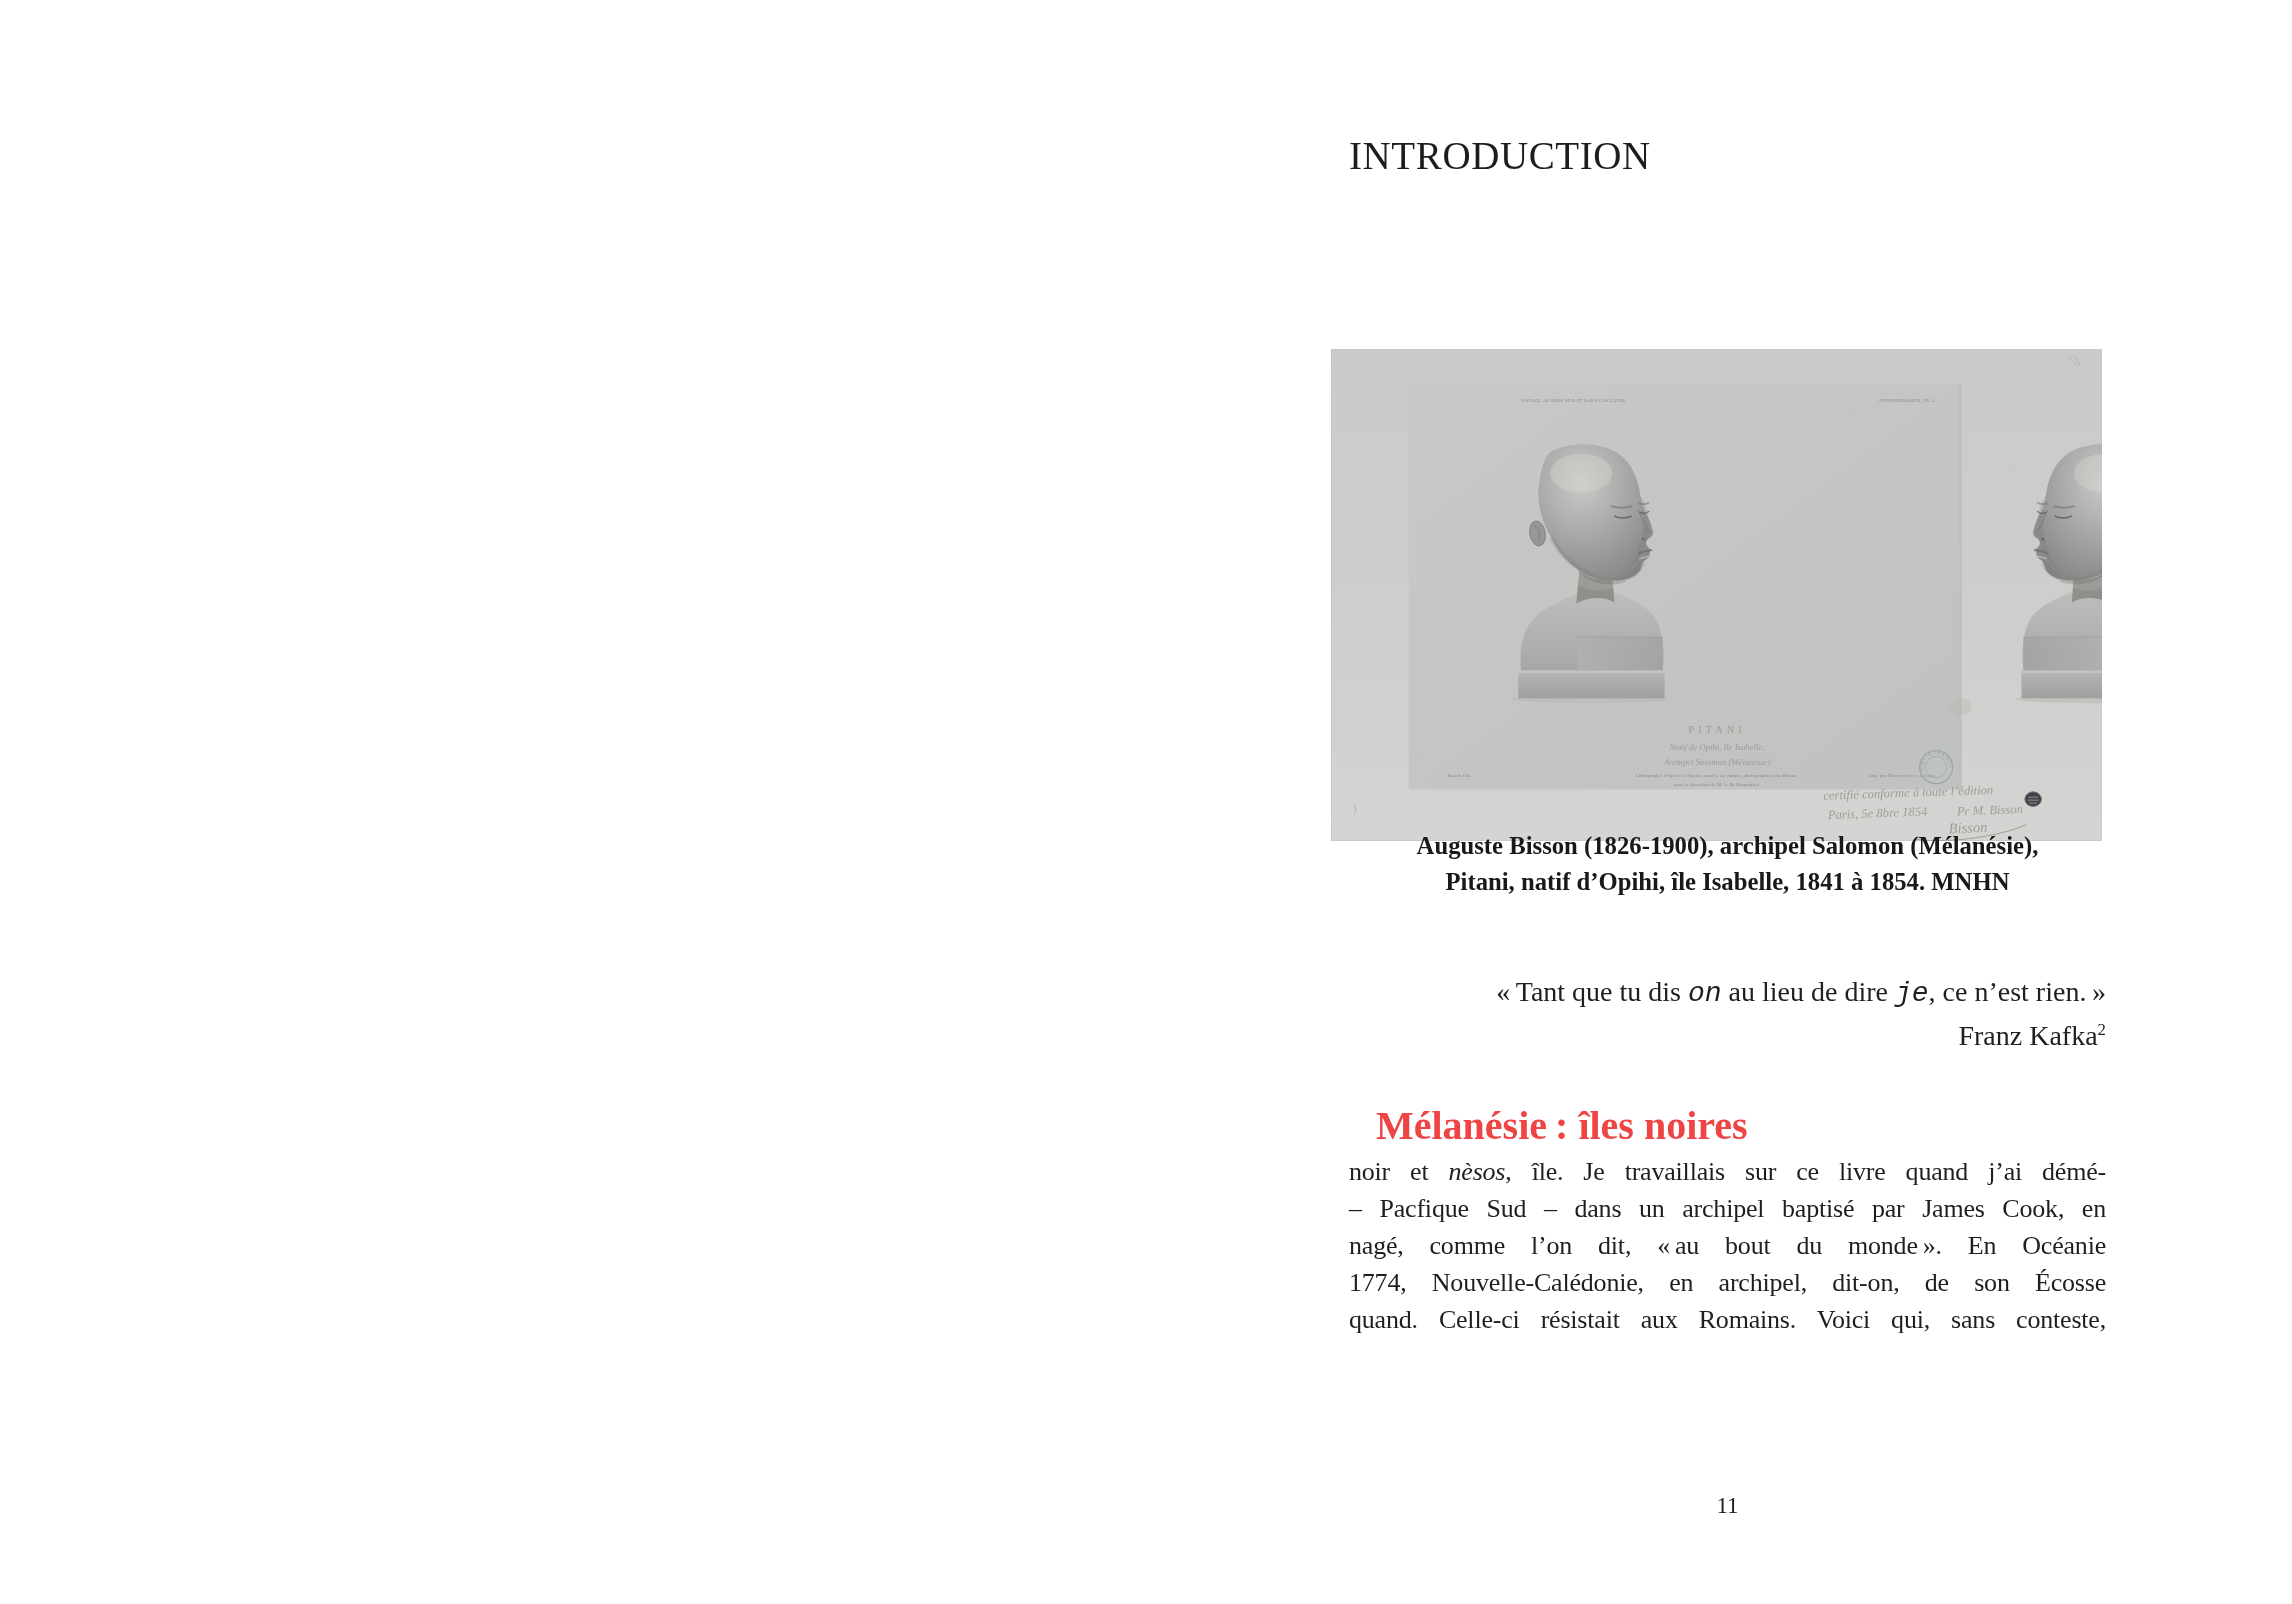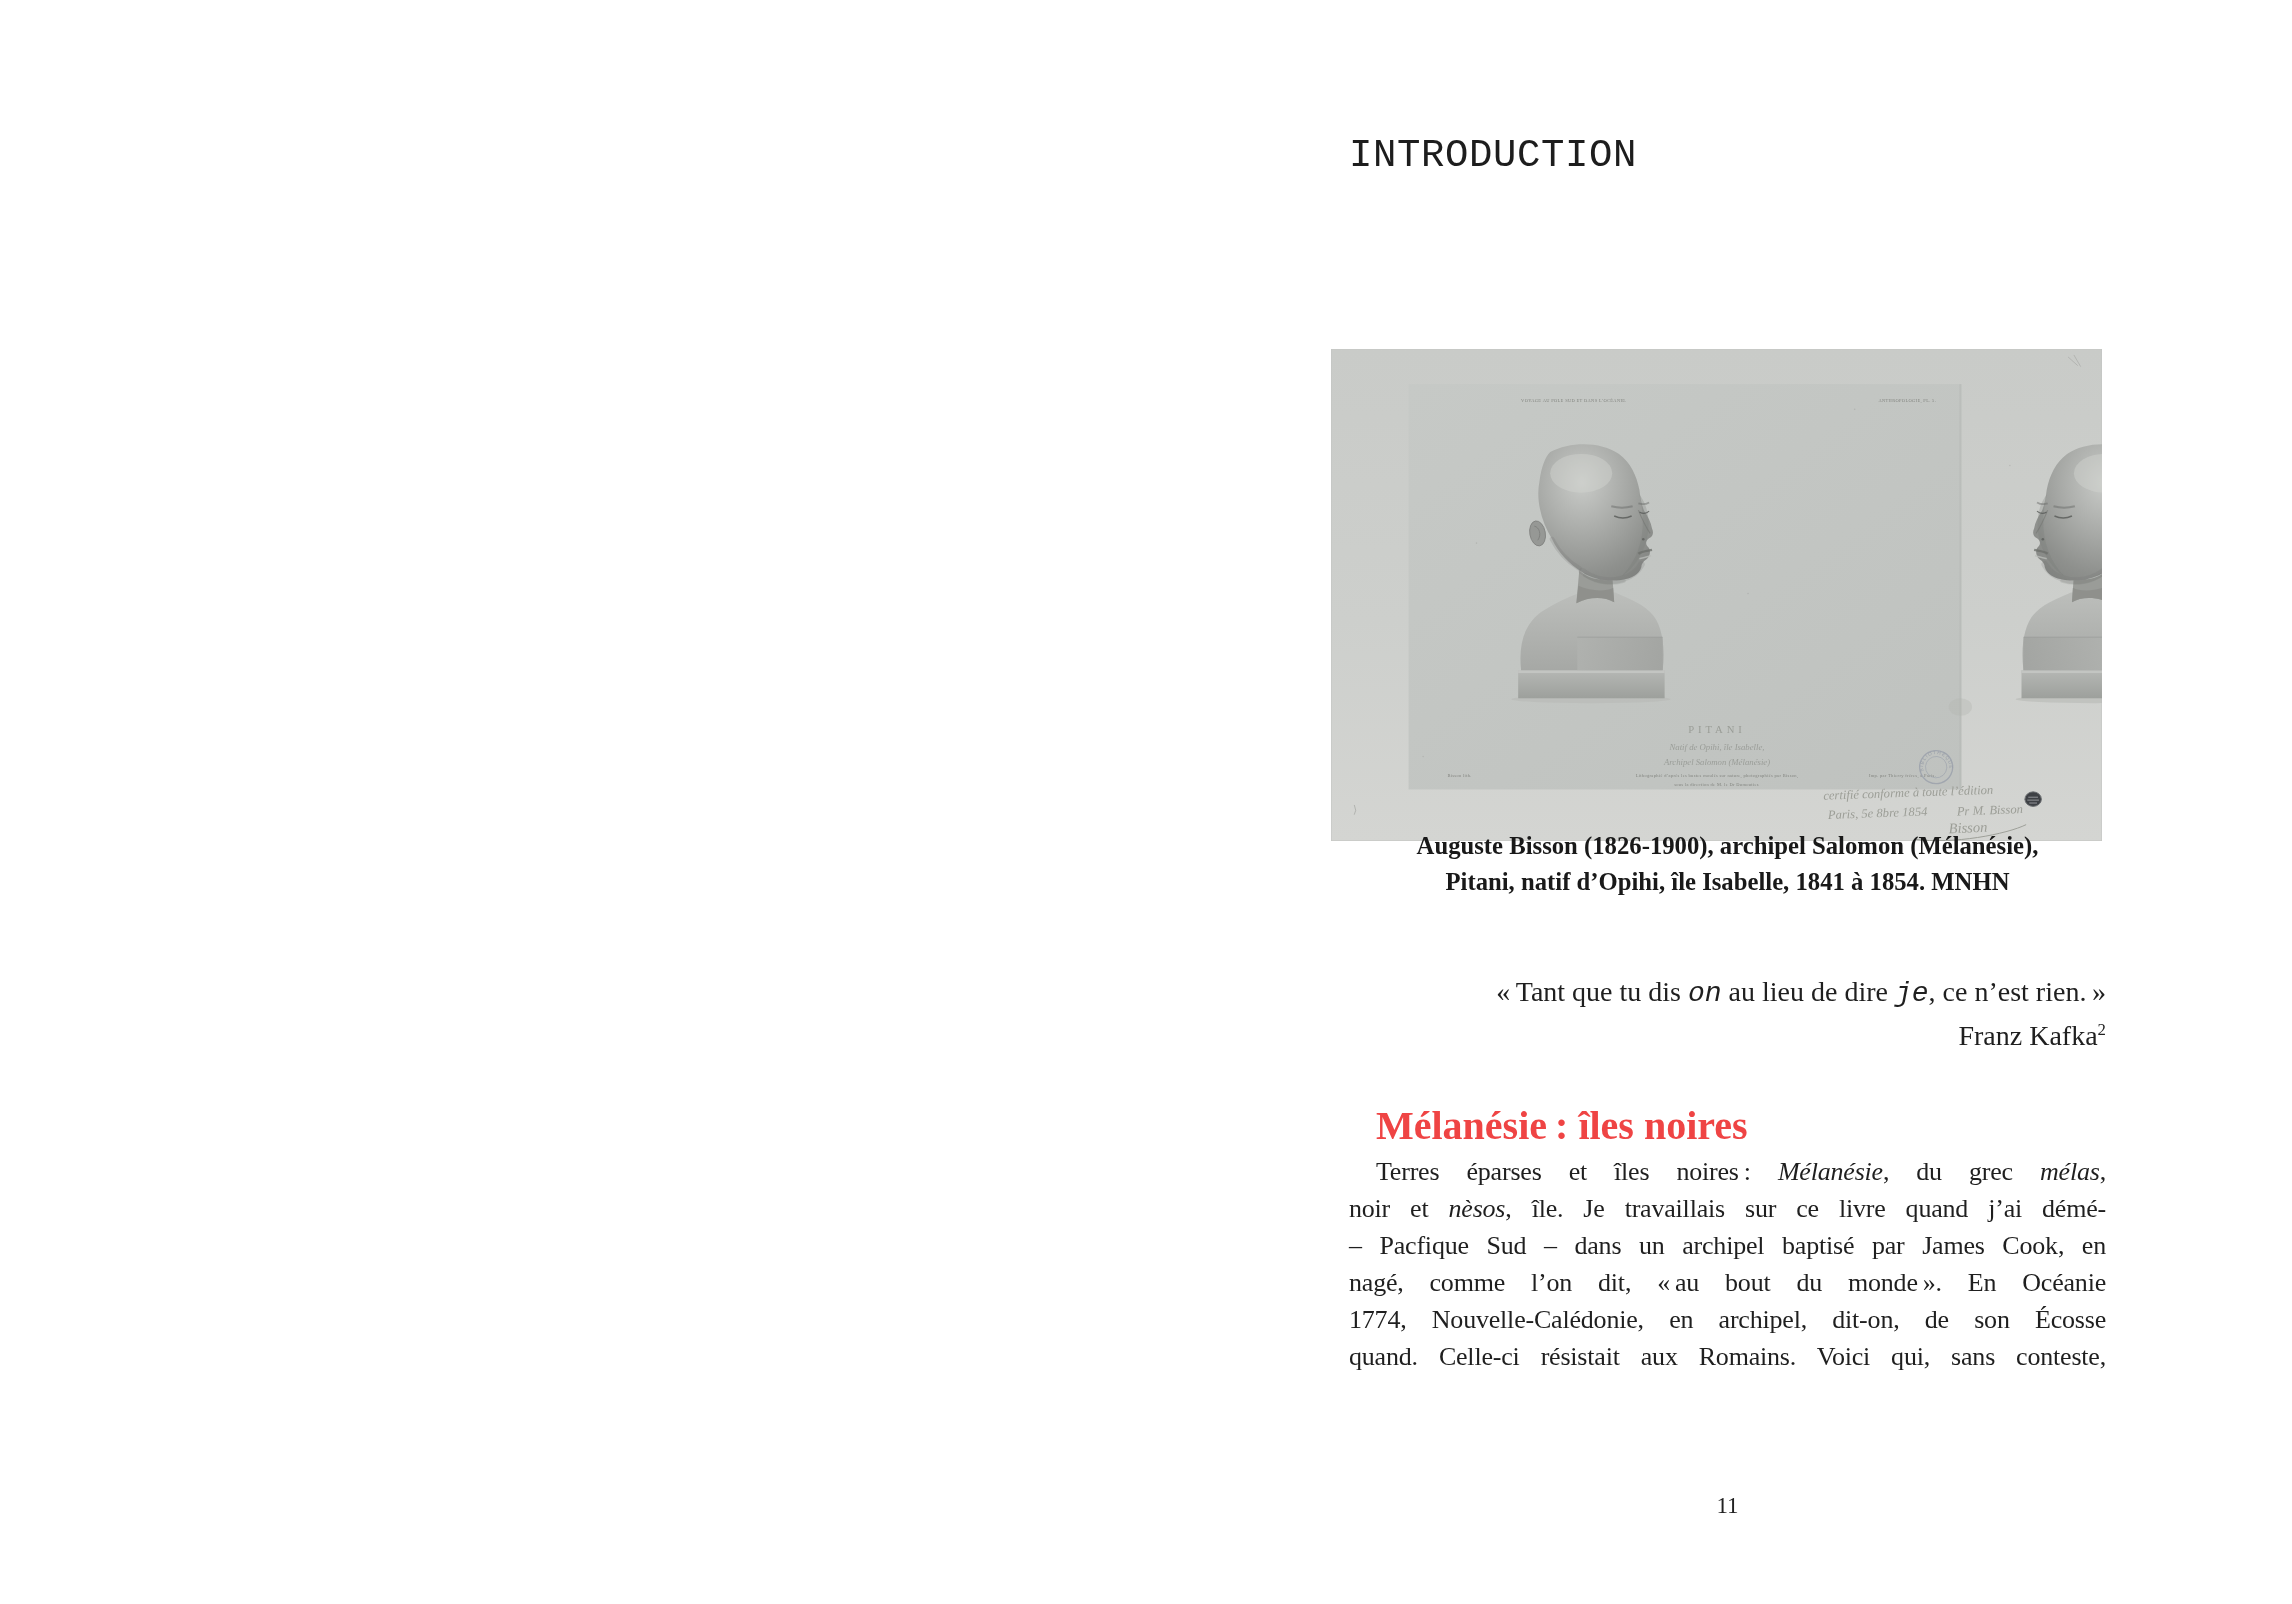--- a/index.html
+++ b/index.html
@@ -4,21 +4,21 @@
 <style>
   html,body{margin:0;padding:0;}
   body{
     width:2292px;height:1604px;position:relative;background:#ffffff;
     font-family:"Liberation Serif","DejaVu Serif",serif;color:#1d1d1d;
     overflow:hidden;
   }
   .abs{position:absolute;}
 
   
-  .chapter{left:1349px;top:130px;width:776px;font-family:Liberation Mono, monospace;}
+  .chapter{left:1349px;top:130px;width:776px;}
   .chapter h1{
     margin:0;font-size:39px;font-weight:400;line-height:52px;
     letter-spacing:0.6px;color:#1d1d1d;
   }
   .chapter h2{
     margin:0;font-size:39px;font-weight:400;line-height:52px;color:#1d1d1d;
   }
 
   
   .figure-wrap{left:1331px;top:309px;width:771px;height:492px;margin-top:40px;}
@@ -190,21 +190,20 @@
 </div>
 
 <div class="abs quote">
   <div>« Tant que tu dis <i>on</i> au lieu de dire <i>je</i>, ce n’est rien. »</div>
   <div>Franz Kafka<sup>2</sup></div>
 </div>
 
 <div class="abs section-heading">Mélanésie : îles noires</div>
 
 <div class="abs bodytext">
-  <div class="bline indent">Terres éparses et îles noires : <i>Mélanésie</i>, du grec <i>mélas</i>,</div>
   <div class="bline">noir et <i>nèsos</i>, île. Je travaillais sur ce livre quand j’ai démé-</div>
   <div class="bline">– Pacfique Sud – dans un archipel baptisé par James Cook, en</div>
   <div class="bline">nagé, comme l’on dit, « au bout du monde ». En Océanie</div>
   <div class="bline">1774, Nouvelle-Calédonie, en archipel, dit-on, de son Écosse</div>
   <div class="bline">quand. Celle-ci résistait aux Romains. Voici qui, sans conteste,</div>
 </div>
 
 <div class="abs page-number">11</div>
 
 

